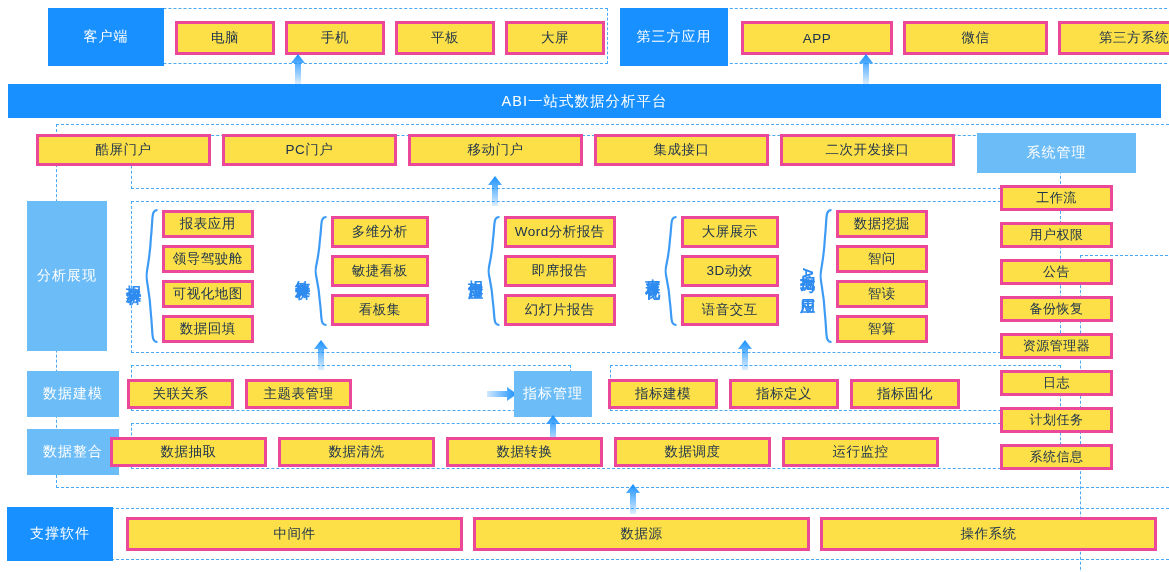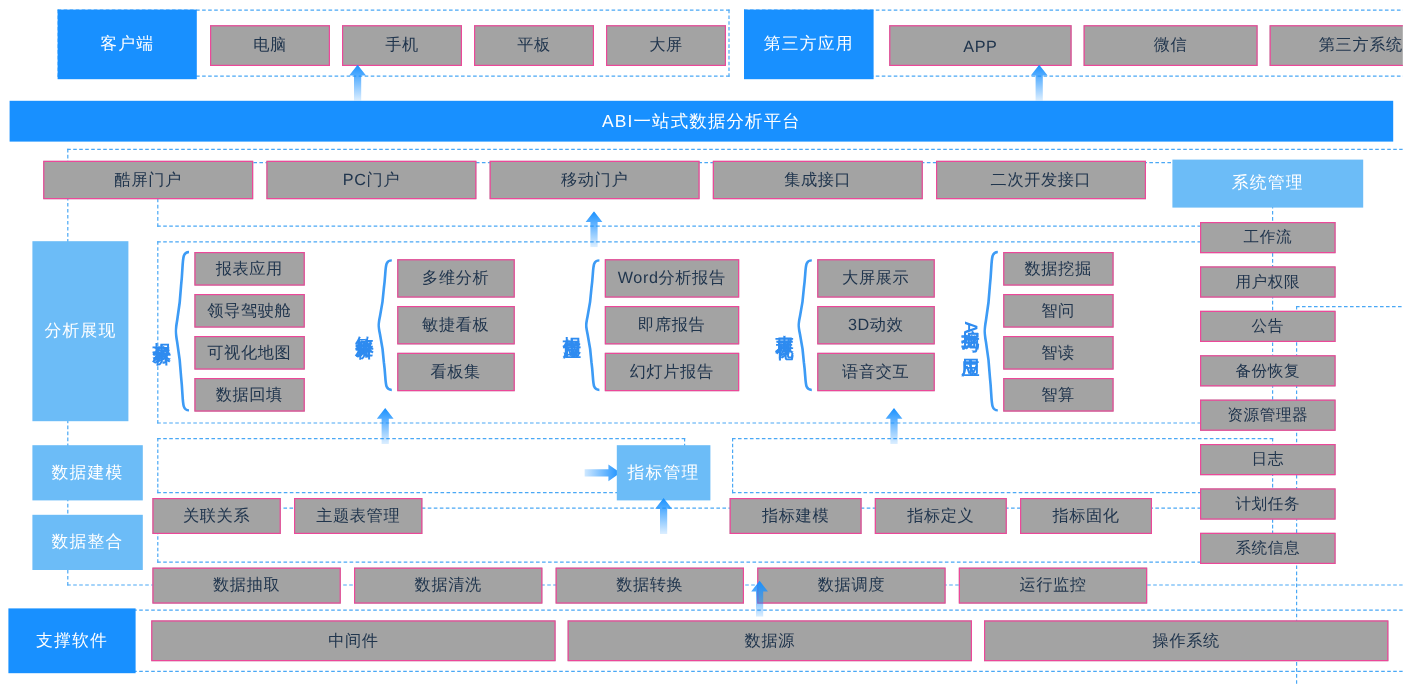--- a/index.html
+++ b/index.html
@@ -11,22 +11,22 @@
   }
   .page { position: relative; width: 1169px; height: 572px; }
 
   
   .dashed {
     border: 1px dashed #4aa8f5;
     position: absolute;
     margin-left: 48px;
   }
   .solid-box {
-    border: 1px solid #ec4899;
-    background: #a3a3a3;
+    border: 3px solid #ec4899;
+    background: #fde047;
     color: #20354d;
     display: flex;
     align-items: center;
     justify-content: center;
     font-size: 13.5px;
     letter-spacing: .5px;
     white-space: nowrap;
   }
   .side-label {
     display: flex; align-items: center; justify-content: center;
@@ -77,21 +77,21 @@
   }
   .stack { display: flex; flex-direction: column; gap: 7px; }
   .stack .solid-box { height: 28px; }
 
   
   #model-zone { left: 26px; top: 240px; width: 440px; height: 46px; }
   #indicator-zone { left: 505px; top: 240px; width: 451px; height: 46px; }
   #integrate-zone { left: 26px; top: 298px; width: 930px; height: 46px; }
 
   .rowlabel { position: absolute; width: 92px; height: 46px; }
-  .rowboxes { position: absolute; display: flex; gap: 11px; top: 8px; height: 30px; margin-top: 36px; }
+  .rowboxes { position: absolute; display: flex; gap: 11px; top: 8px; height: 30px; }
 
   
   #sys-zone { left: 975px; top: 130px; width: 163px; height: 350px; }
   #sys-head {
     position:absolute; left: 977px; top: 133px; width: 159px; height: 40px;
     font-size: 14px;
   }
   #sys-list {
     position: absolute; left: 1000px; top: 185px;
     display: flex; flex-direction: column; gap: 11px;
@@ -263,21 +263,21 @@
     <div class="solid-box" style="width:110px">指标建模</div>
     <div class="solid-box" style="width:110px">指标定义</div>
     <div class="solid-box" style="width:110px">指标固化</div>
   </div>
 
   <svg class="arrow-up" style="left:545px; top:415px;" viewBox="0 0 16 30">
     <path d="M8 0 L15 9 L11 9 L11 30 L5 30 L5 9 L1 9 Z" fill="url(#ag1)"></path>
   </svg>
 
   <div class="side-label side-light rowlabel" style="left:27px; top:429px;">数据整合</div>
-  <div class="rowboxes" style="left:127px; top:437px;border-radius:10px;">
+  <div class="rowboxes" style="left:110px; top:437px;border-radius:10px;">
     <div class="solid-box" style="width:157px">数据抽取</div>
     <div class="solid-box" style="width:157px">数据清洗</div>
     <div class="solid-box" style="width:157px">数据转换</div>
     <div class="solid-box" style="width:157px">数据调度</div>
     <div class="solid-box" style="width:157px">运行监控</div>
   </div>
 
   <div class="side-label side-light" id="sys-head">系统管理</div>
   <div id="sys-list">
     <div class="solid-box">工作流</div>

